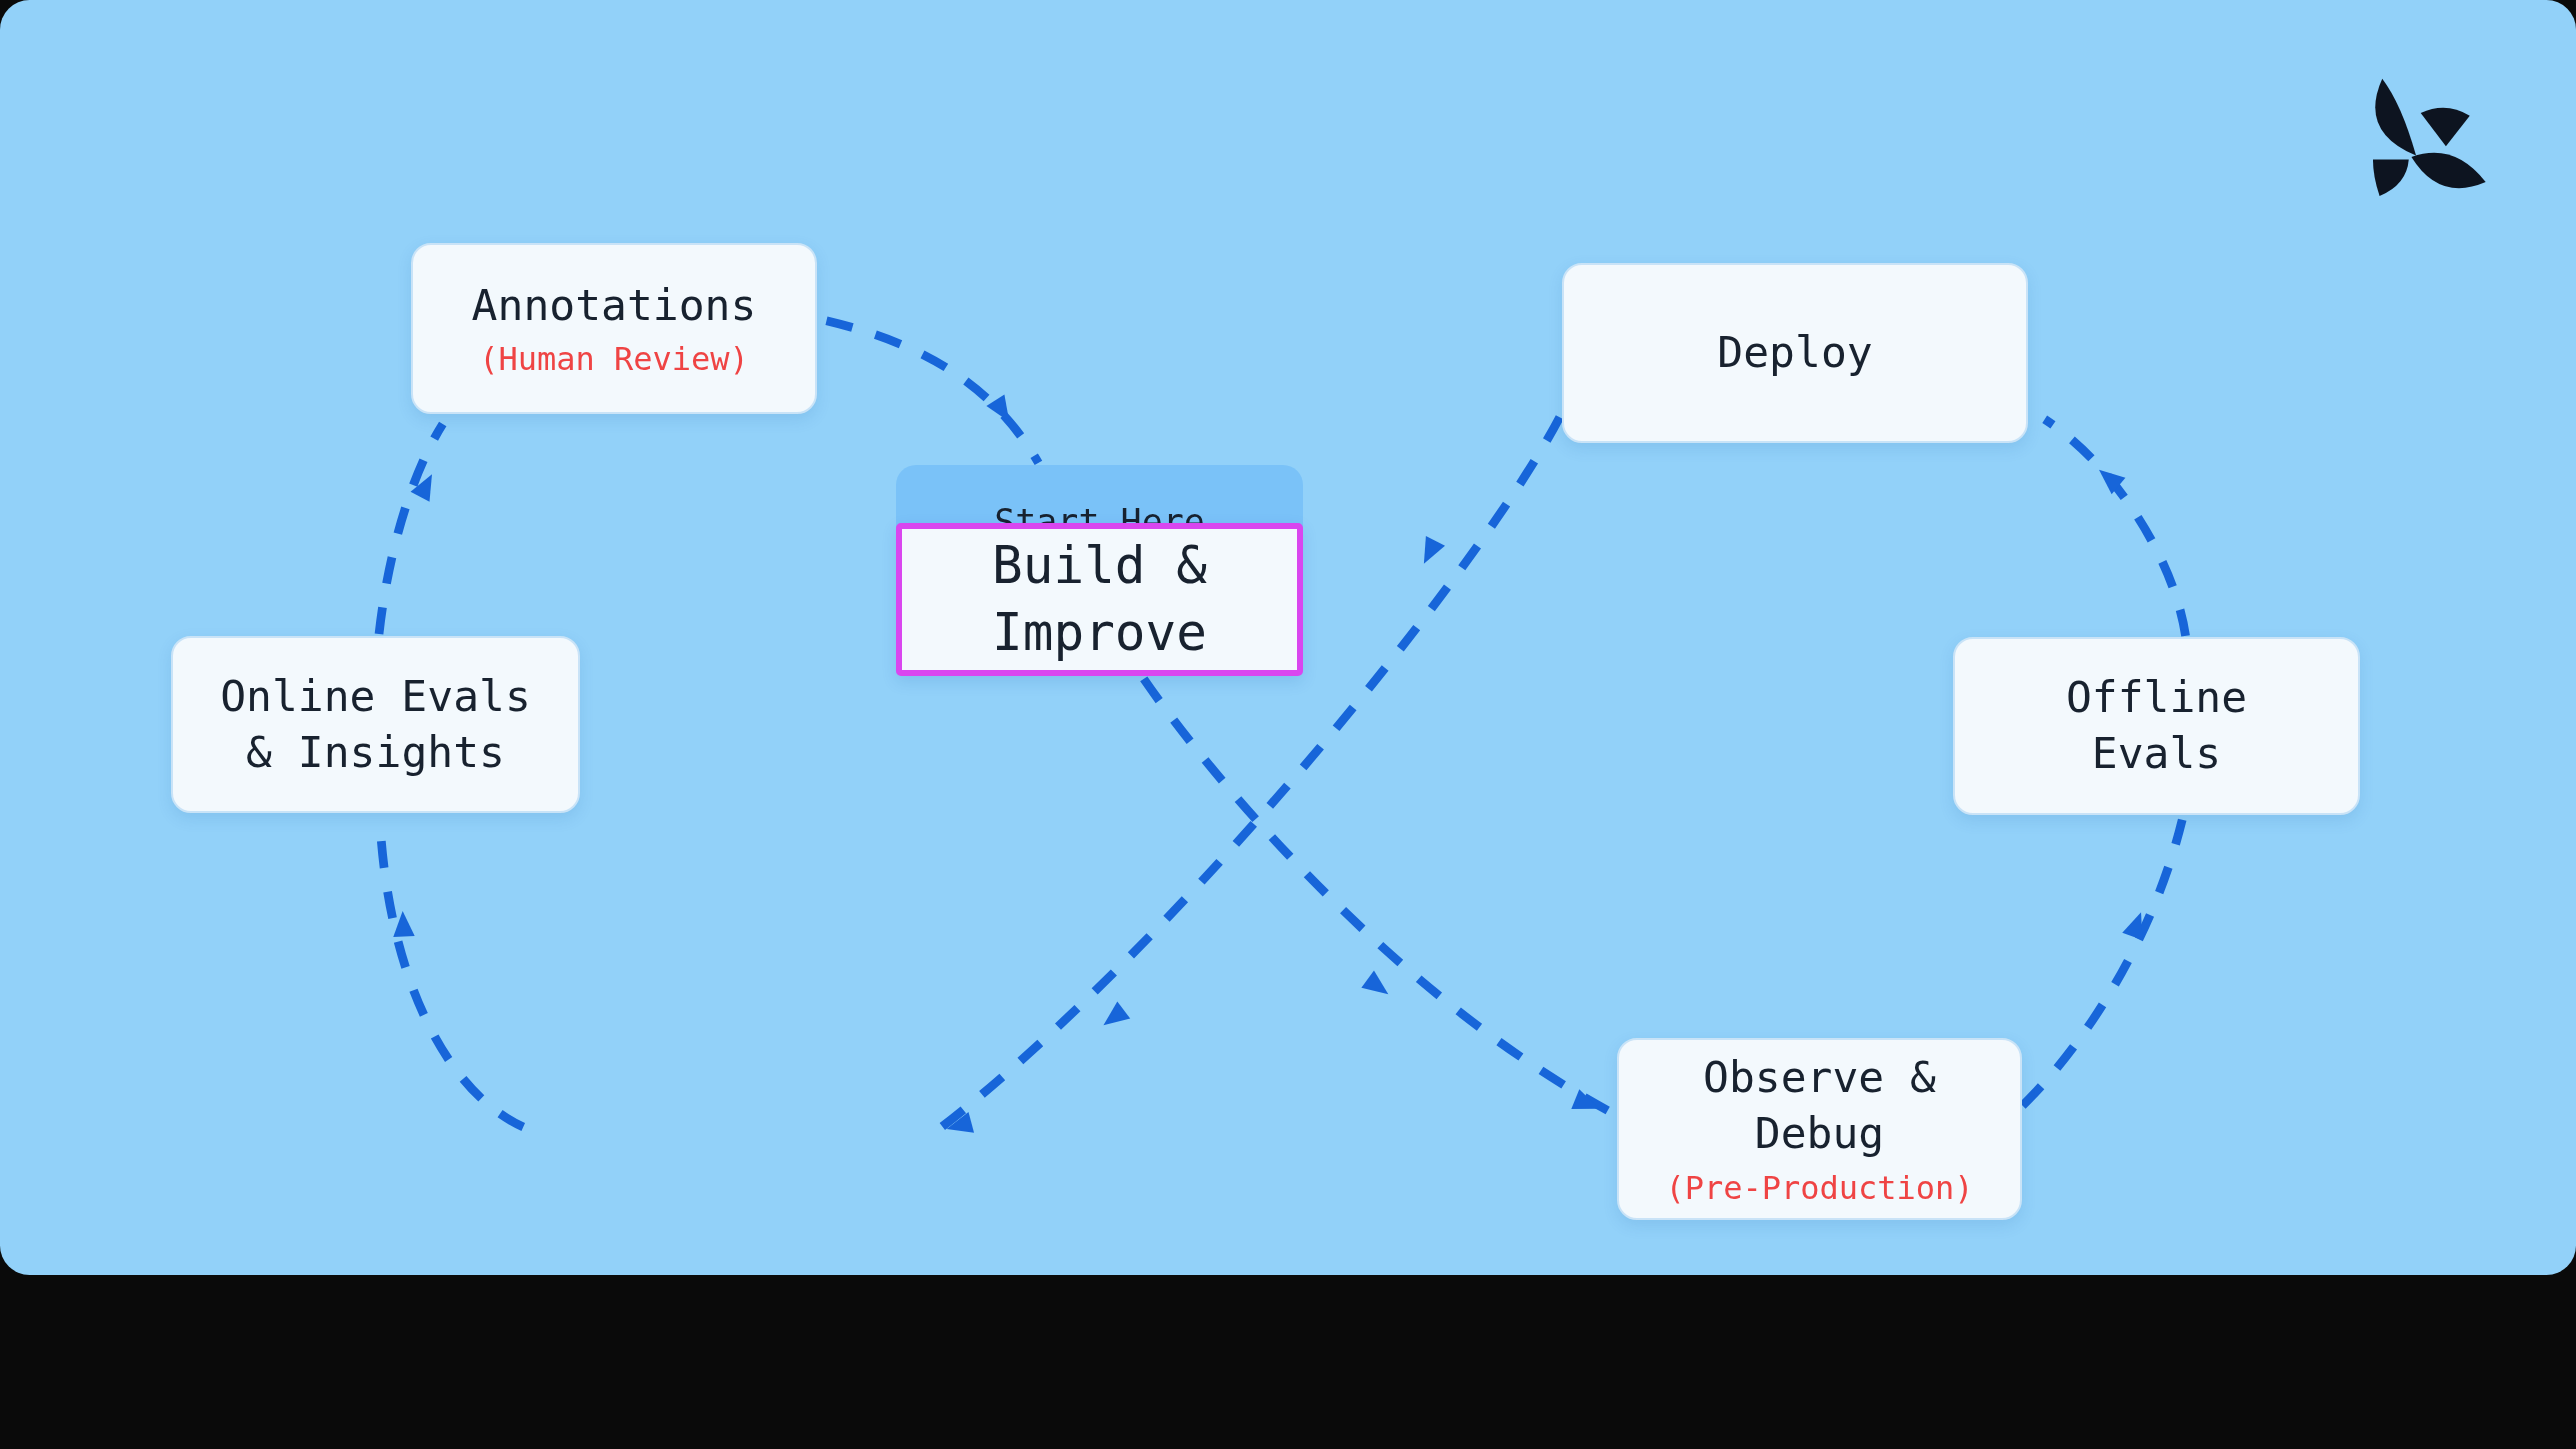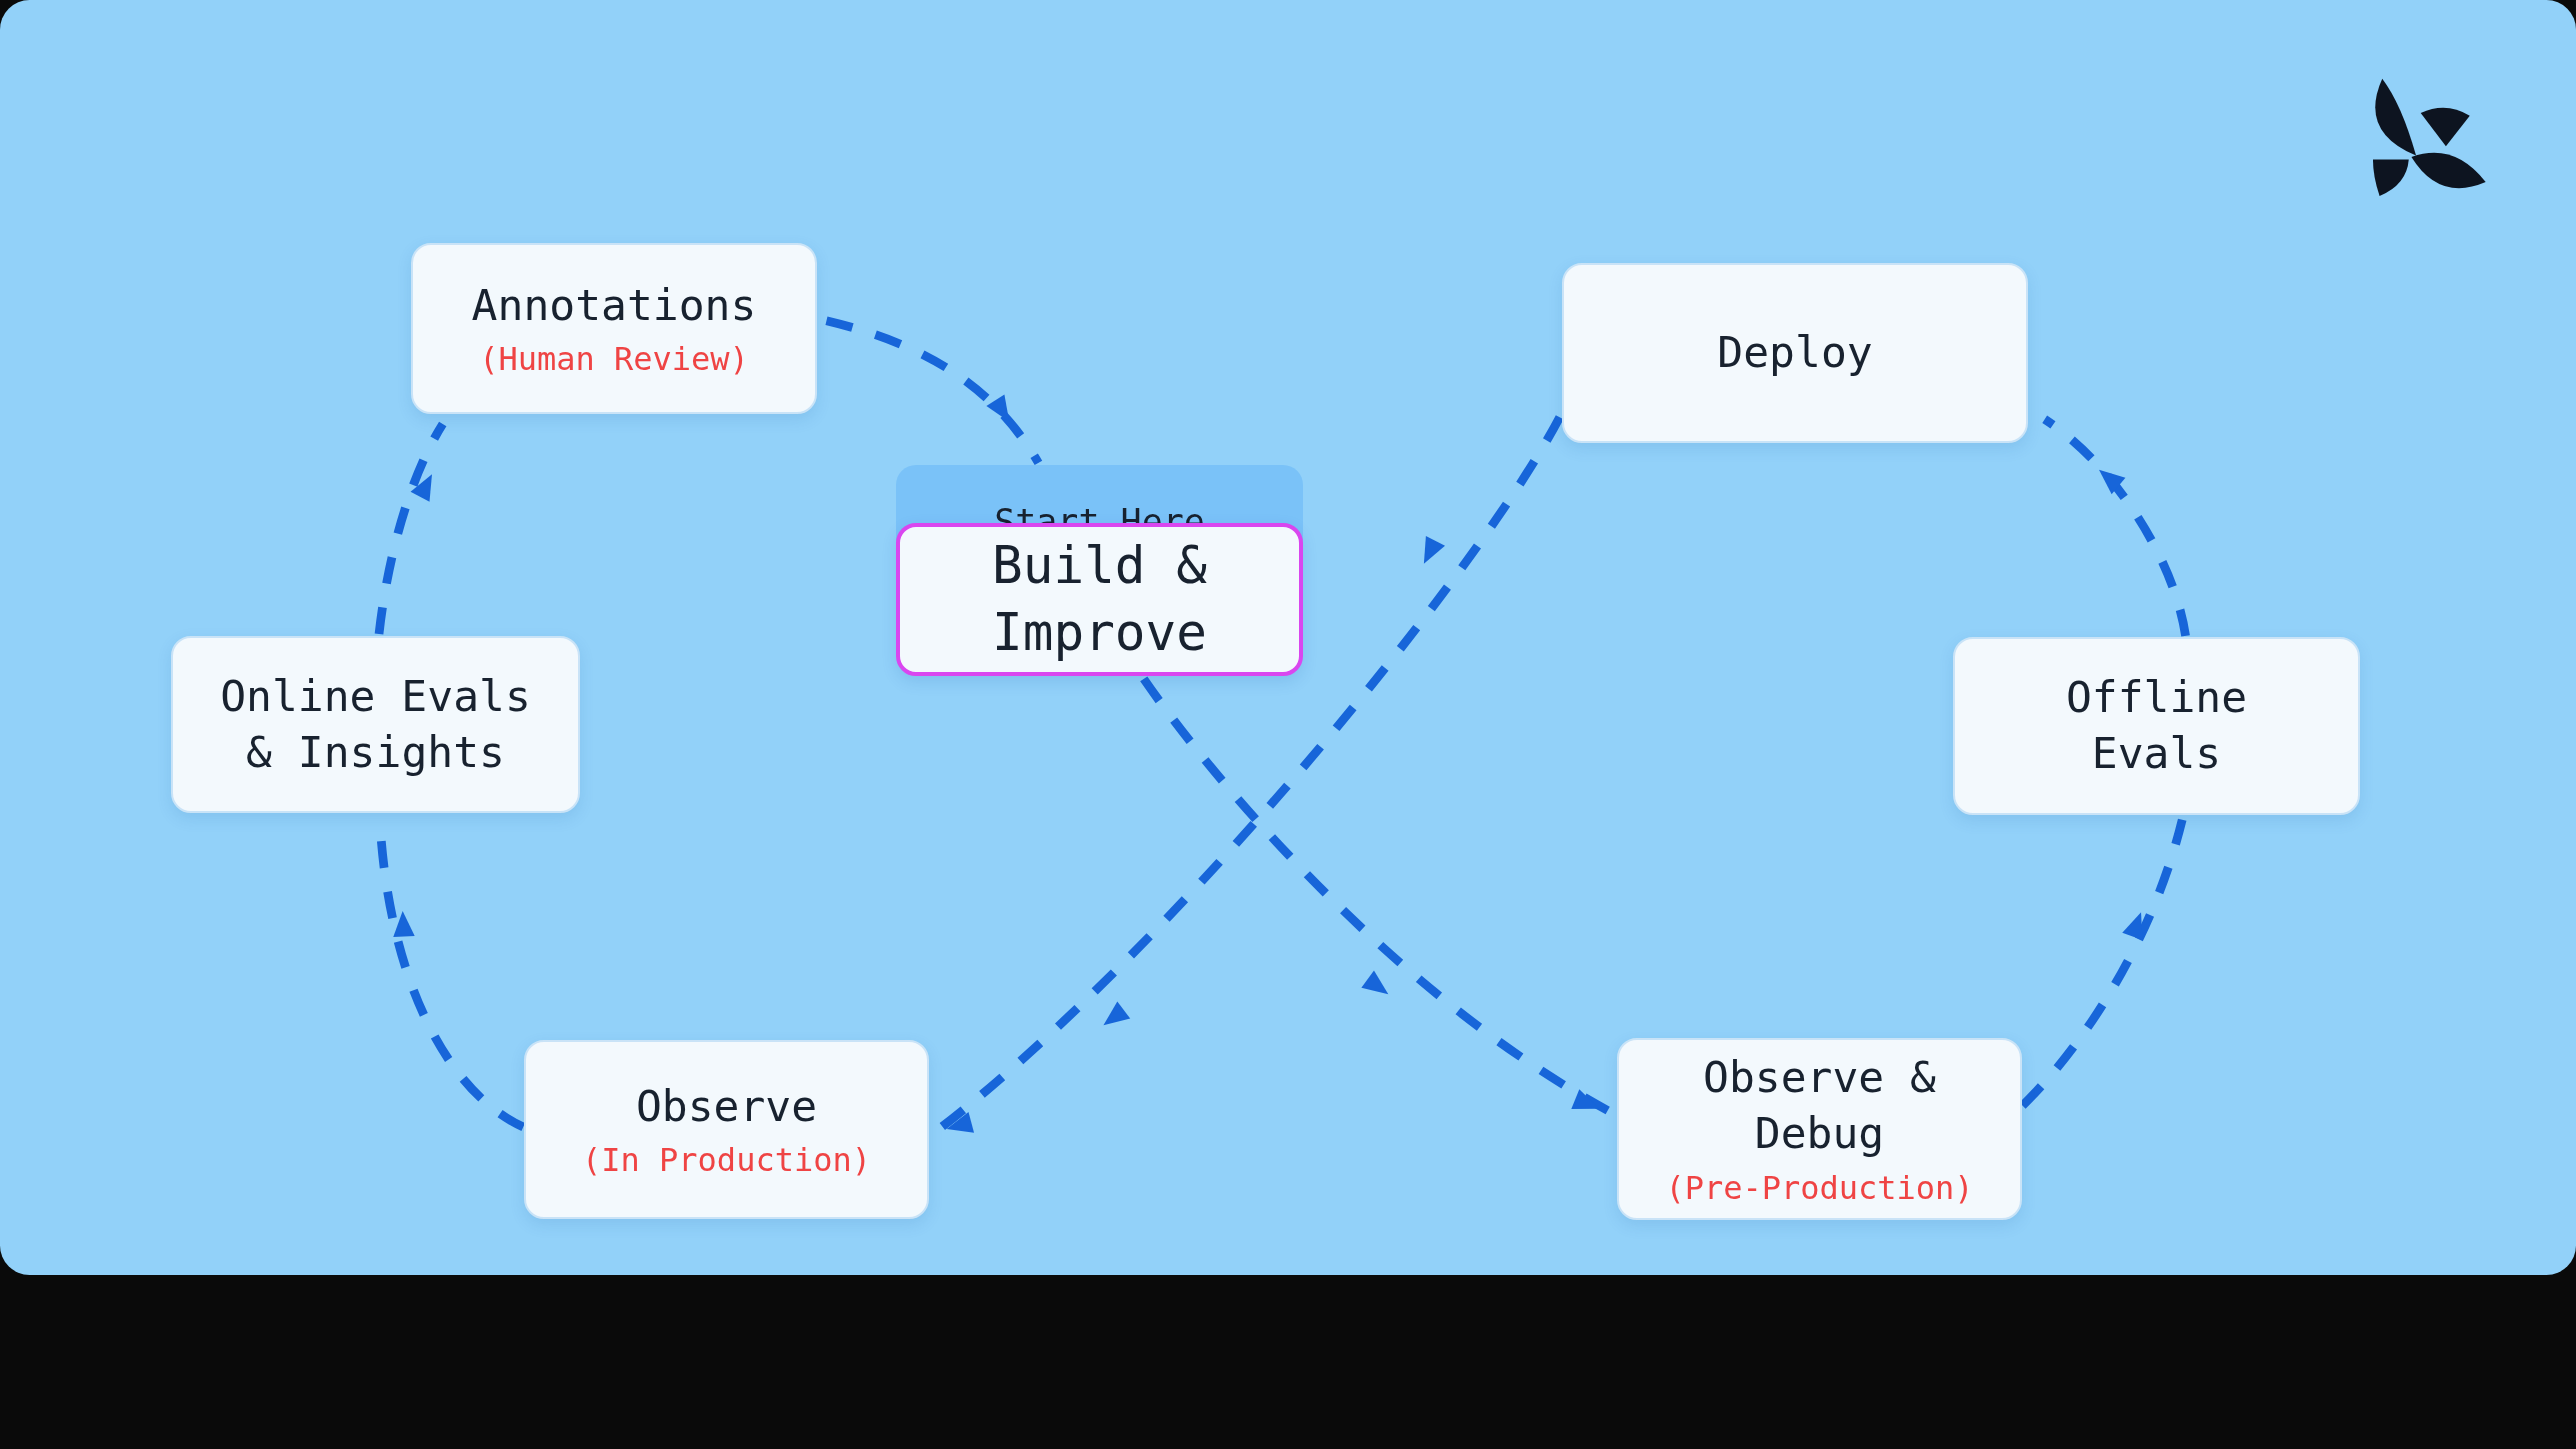--- a/index.html
+++ b/index.html
@@ -56,21 +56,21 @@
   .bi-badge{
     position:absolute;left:0;right:0;top:0;height:87px;
     background:#7AC2F8;border-radius:20px 20px 0 0;
     display:flex;align-items:flex-start;justify-content:center;
   }
   .bi-badge-label{
     color:#18222F;font-size:35px;line-height:58px;font-weight:500;margin-top:28px;
   }
   .bi-card{
     position:absolute;left:0;right:0;top:58px;bottom:0;
-    background:#F3F9FD;border:4px solid #d946ef;border-radius:20px;
+    background:#F3F9FD;border:6px solid #d946ef;border-radius:5px;
     box-shadow:0 5.4px 14.8px rgba(22,88,168,0.14);
     display:flex;align-items:center;justify-content:center;text-align:center;
     box-sizing:border-box;
   }
   .bi-title{
     color:#18222F;font-size:51px;line-height:1.3;font-weight:500;white-space:pre-line;
   }
   .logo{position:absolute;z-index:2;left:2365px;top:72px;width:126px;height:126px;}
   .logo path{fill:#0D1420;}
 </style>
@@ -156,24 +156,20 @@
   <div class="node n-online">
     <div class="node-title">Online Evals
 &amp; Insights</div>
   </div>
 
   <div class="node n-offline">
     <div class="node-title">Offline
 Evals</div>
   </div>
 
-  <div class="node n-observe">
-    <div class="node-title">Observe</div>
-    <div class="node-sub">(In Production)</div>
-  </div>
 
   <div class="node n-odebug">
     <div class="node-title">Observe &amp;
 Debug</div>
     <div class="node-sub">(Pre-Production)</div>
   </div>
 
 </div>
 
 

